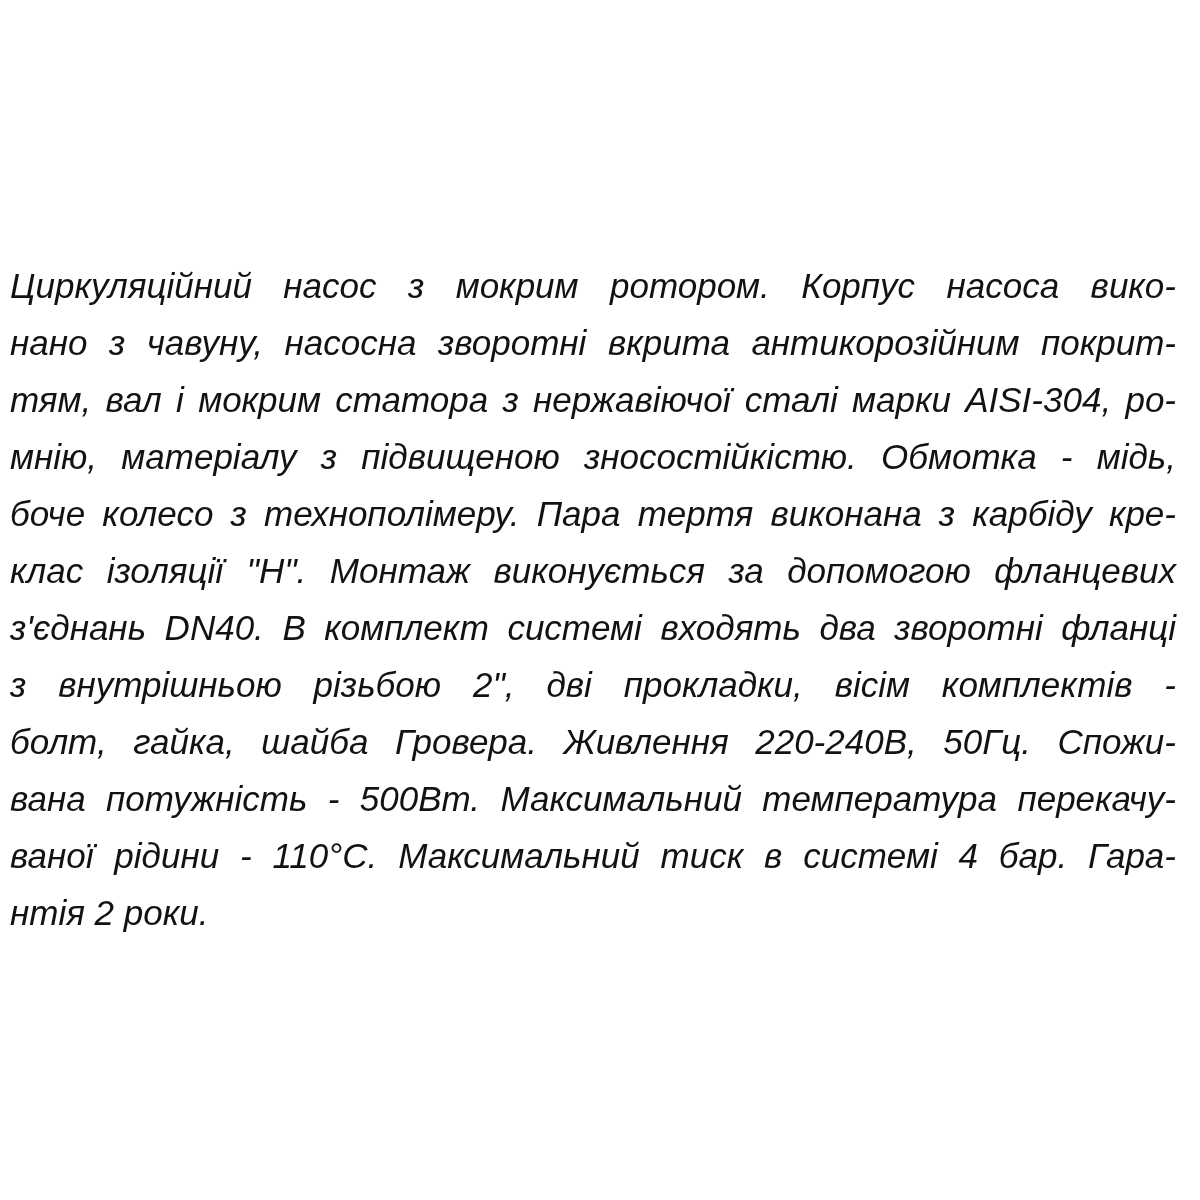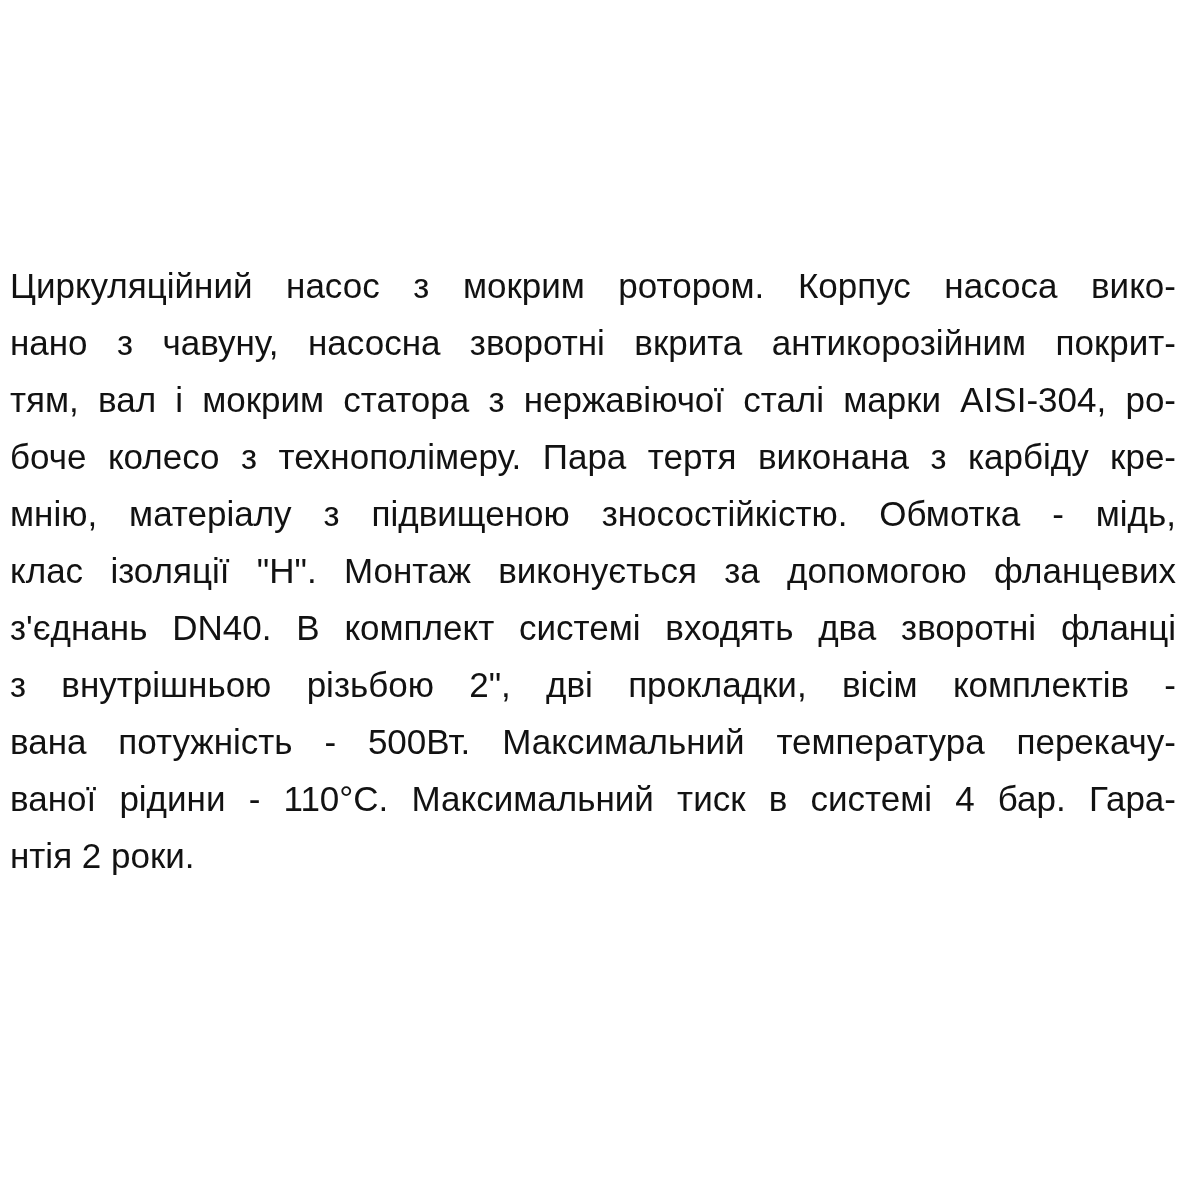--- a/index.html
+++ b/index.html
@@ -20,41 +20,43 @@
     background: #ffffff;
   }
   .text-block {
     box-sizing: border-box;
     width: 1200px;
     padding: 257px 24px 0 10px;
     color: #121212;
     font-size: 35px;
     line-height: 57px;
     font-weight: 400;
+    font-style: italic;
   }
   .text-line {
     width: 100%;
     text-align: justify;
     text-align-last: justify;
   }
   .text-line.last {
     text-align: right;
     text-align-last: left;
   }
 </style>
 </head>
 <body>
 
 <div class="page">
   <div class="text-block">
     <div class="text-line">Циркуляційний насос з мокрим ротором. Корпус насоса вико-</div>
     <div class="text-line">нано з чавуну, насосна зворотні вкрита антикорозійним покрит-</div>
     <div class="text-line">тям, вал і мокрим статора з нержавіючої сталі марки AISI-304, ро-</div>
+    <div class="text-line">мнію, матеріалу з підвищеною зносостійкістю.  Обмотка - мідь,</div>
     <div class="text-line">боче колесо з технополімеру. Пара тертя виконана з карбіду кре-</div>
-    <div class="text-line">мнію, матеріалу з підвищеною зносостійкістю.  Обмотка - мідь,</div>
     <div class="text-line">клас ізоляції "Н". Монтаж виконується за допомогою фланцевих</div>
     <div class="text-line">з'єднань DN40. В комплект системі входять два зворотні фланці</div>
     <div class="text-line">з внутрішньою різьбою 2", дві прокладки, вісім комплектів -</div>
+    <div class="text-line">болт, гайка, шайба Гровера. Живлення 220-240В, 50Гц. Спожи-</div>
     <div class="text-line">вана потужність - 500Вт.  Максимальний температура перекачу-</div>
     <div class="text-line">ваної рідини - 110°С. Максимальний тиск в системі 4 бар. Гара-</div>
     <div class="text-line last">нтія 2 роки.</div>
   </div>
 </div>
 
 </body></html>

